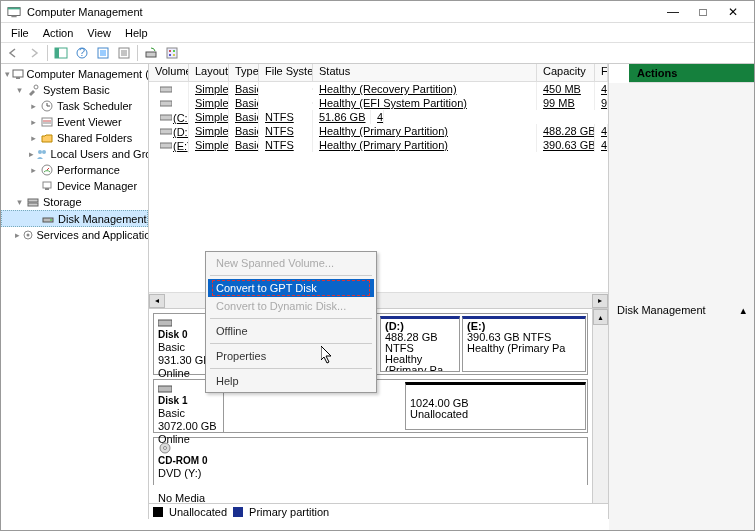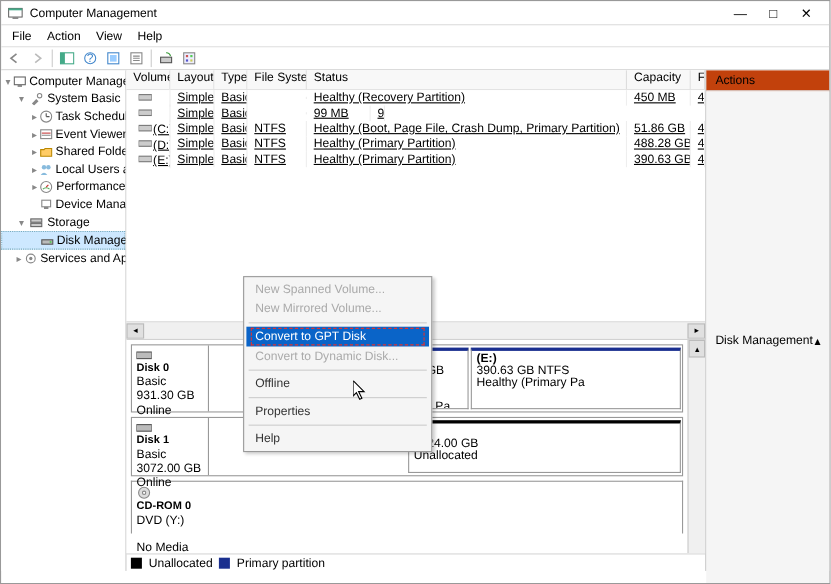--- a/index.html
+++ b/index.html
@@ -56,25 +56,25 @@
 .part { border:1px solid #999; margin:2px 1px; padding:2px 4px; font-size:10px; line-height:11px; overflow:hidden; }
 .part.primary { border-top: 3px solid #1a2f8f; }
 .part.unalloc { border-top: 3px solid #000; }
 .vscroll { position:absolute; right:0; top:0; bottom:0; width:16px; background:#f0f0f0; border-left:1px solid #ccc; }
 .vscroll .arrow { height:16px; background:#e0e0e0; border:1px solid #bbb; display:flex; align-items:center; justify-content:center; font-size:8px; }
 
 .legend { height: 16px; border-top:1px solid #ccc; display:flex; align-items:center; padding:0 4px; gap:6px; font-size:10px; }
 .legend .sw { width:10px; height:10px; display:inline-block; }
 
 .actions { width: 145px; background: #fff; }
-.actions-hdr { background:#c2410c; padding: 3px 8px; font-weight:normal; border-bottom:1px solid #ddd; }
+.actions-hdr { background:#15803d; padding: 3px 8px; font-weight:bold; border-bottom:1px solid #ddd;margin-left:20px; }
 .actions-item { padding: 4px 8px; display:flex; justify-content:space-between; align-items:center; }
 .actions-item.main { background:#f5f5f5; border-bottom:1px solid #eee; }
 
-.ctx-menu { position:absolute; left:220px; top:250px; width:172px; background:#f5f5f5; border:1px solid #999; box-shadow:2px 2px 3px rgba(0,0,0,0.2); padding:2px; z-index:50; }
+.ctx-menu { position:absolute; left:204px; top:250px; width:172px; background:#f5f5f5; border:1px solid #999; box-shadow:2px 2px 3px rgba(0,0,0,0.2); padding:2px; z-index:50; }
 .ctx-item { padding:3px 8px; color:#333; }
 .ctx-item.disabled { color:#aaa; }
 .ctx-item.sel { background:#0a64c8; color:#fff; position:relative; }
 .ctx-item.sel .dots { position:absolute; left:4px; top:1px; right:4px; bottom:1px; border:1px dashed #d33; pointer-events:none; }
 .ctx-sep { height:1px; background:#ccc; margin:3px 2px; }
 .cursor { position:absolute; left:320px; top:345px; font-size:14px; z-index:60; pointer-events:none; }
 
 svg { display:block; }
 </style>
 </head>
@@ -304,33 +304,33 @@
         </div>
         <div class="vol-row">
           <div class="col-vol"><span class="dicon">
               <svg width="12" height="10">
                 <rect x="0" y="3" width="12" height="5" fill="#ccc" stroke="#777"></rect>
               </svg>
             </span></div>
           <div class="col-lay">Simple</div>
           <div class="col-typ">Basic</div>
           <div class="col-fs"></div>
+          <div class="col-stat">Healthy (EFI System Partition)</div>
           <div class="col-cap">99 MB</div>
           <div class="col-f">9</div>
         </div>
         <div class="vol-row">
           <div class="col-vol"><span class="dicon">
               <svg width="12" height="10">
                 <rect x="0" y="3" width="12" height="5" fill="#ccc" stroke="#777"></rect>
               </svg>
             </span>(C:)</div>
           <div class="col-lay">Simple</div>
           <div class="col-typ">Basic</div>
           <div class="col-fs">NTFS</div>
-          <div class="col-stat">Healthy (Boot, Page File, Crash Dump, Primary Partition)</div>
           <div class="col-cap">51.86 GB</div>
           <div class="col-f">4</div>
         </div>
         <div class="vol-row">
           <div class="col-vol"><span class="dicon">
               <svg width="12" height="10">
                 <rect x="0" y="3" width="12" height="5" fill="#ccc" stroke="#777"></rect>
               </svg>
             </span>(D:)</div>
           <div class="col-lay">Simple</div>
@@ -437,21 +437,20 @@
       <span>Disk Management</span>
       <span>▴</span>
     </div>
 
   </div>
 
 </div>
 
 <div class="ctx-menu">
   <div class="ctx-item disabled">New Spanned Volume...</div>
-  <div class="ctx-item disabled">New Mirrored Volume...</div>
   <div class="ctx-sep"></div>
   <div class="ctx-item sel"><span class="dots"></span><span>Convert to GPT Disk</span></div>
   <div class="ctx-item disabled">Convert to Dynamic Disk...</div>
   <div class="ctx-sep"></div>
   <div class="ctx-item">Offline</div>
   <div class="ctx-sep"></div>
   <div class="ctx-item">Properties</div>
   <div class="ctx-sep"></div>
   <div class="ctx-item">Help</div>
 </div>

